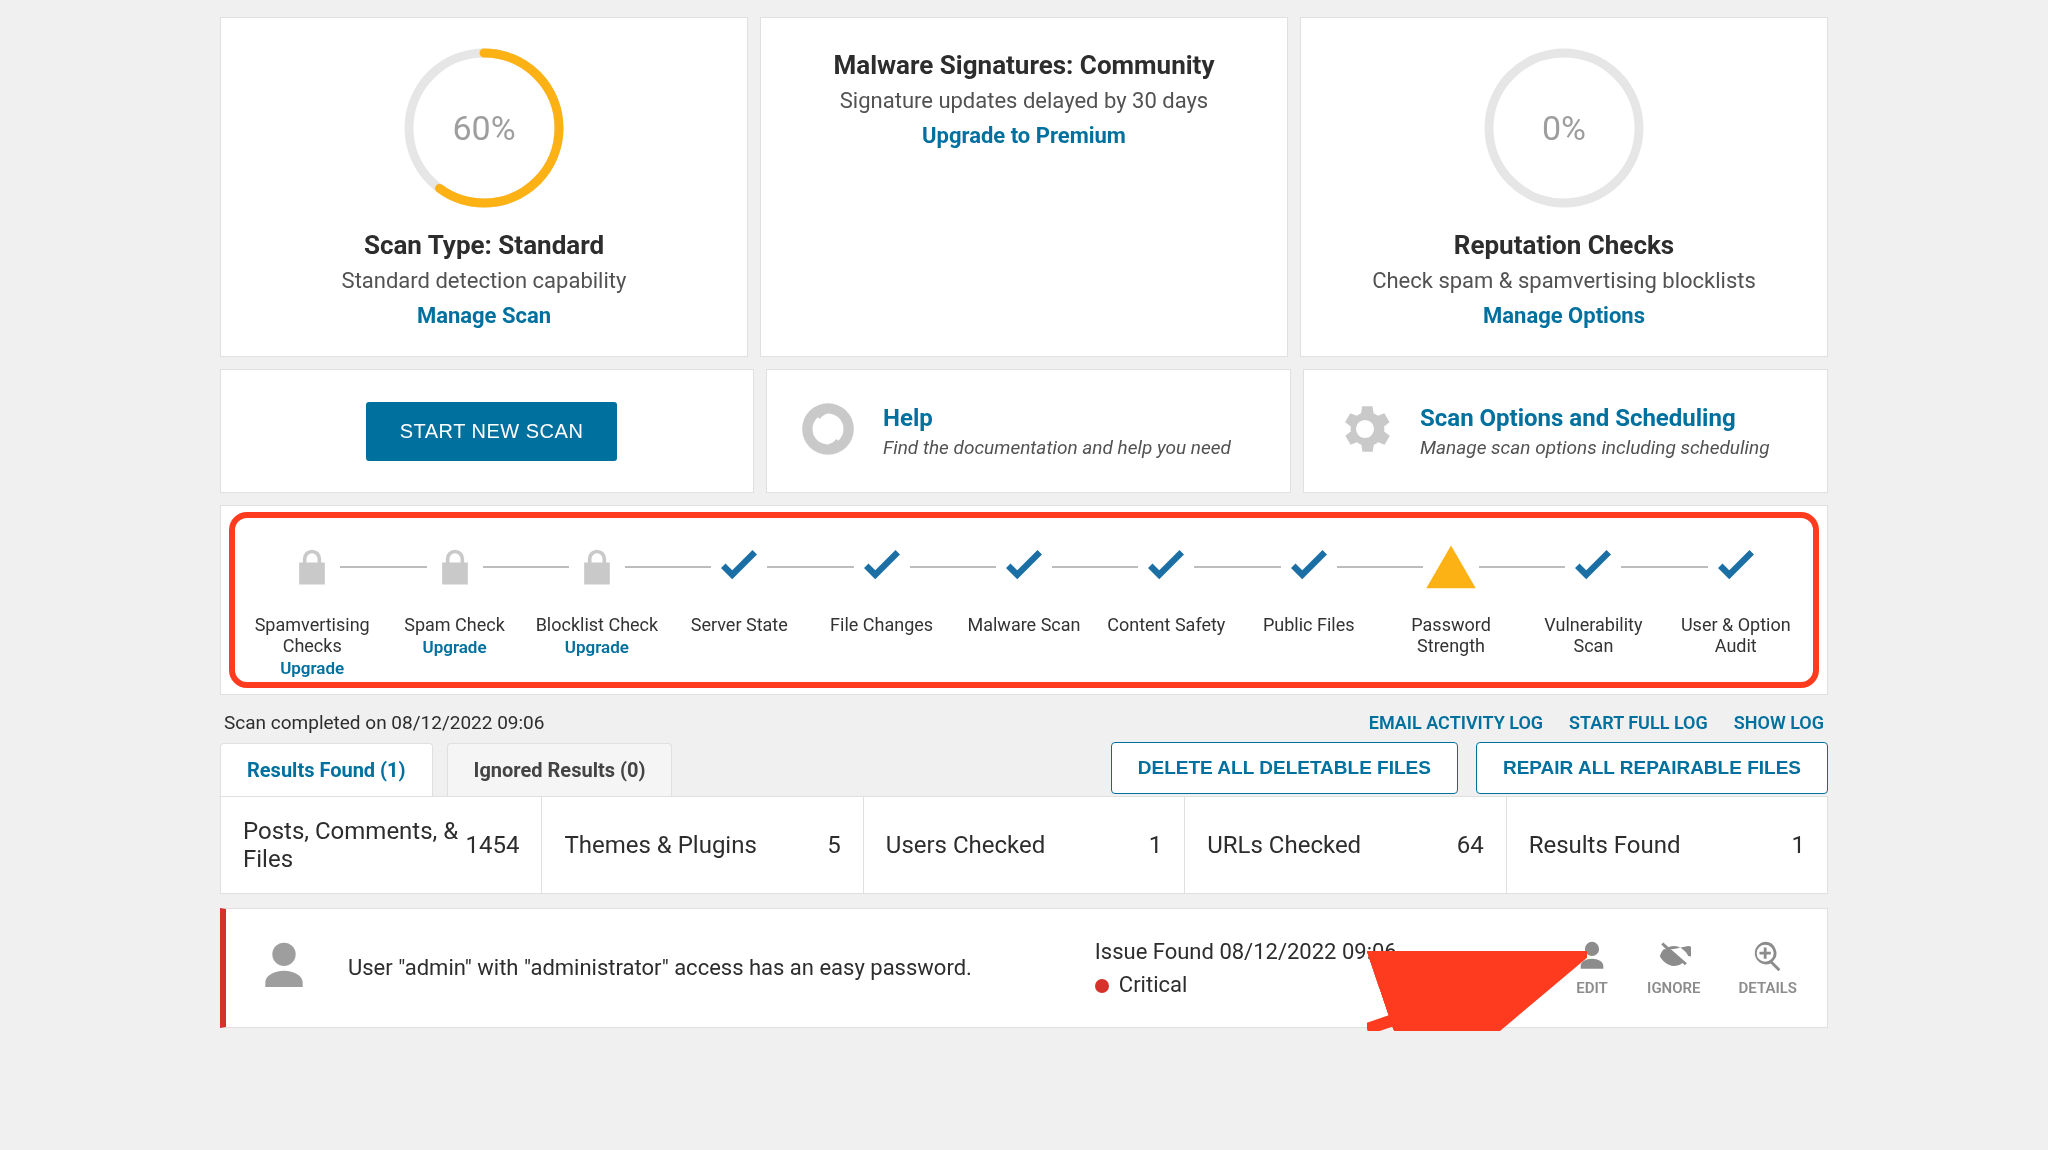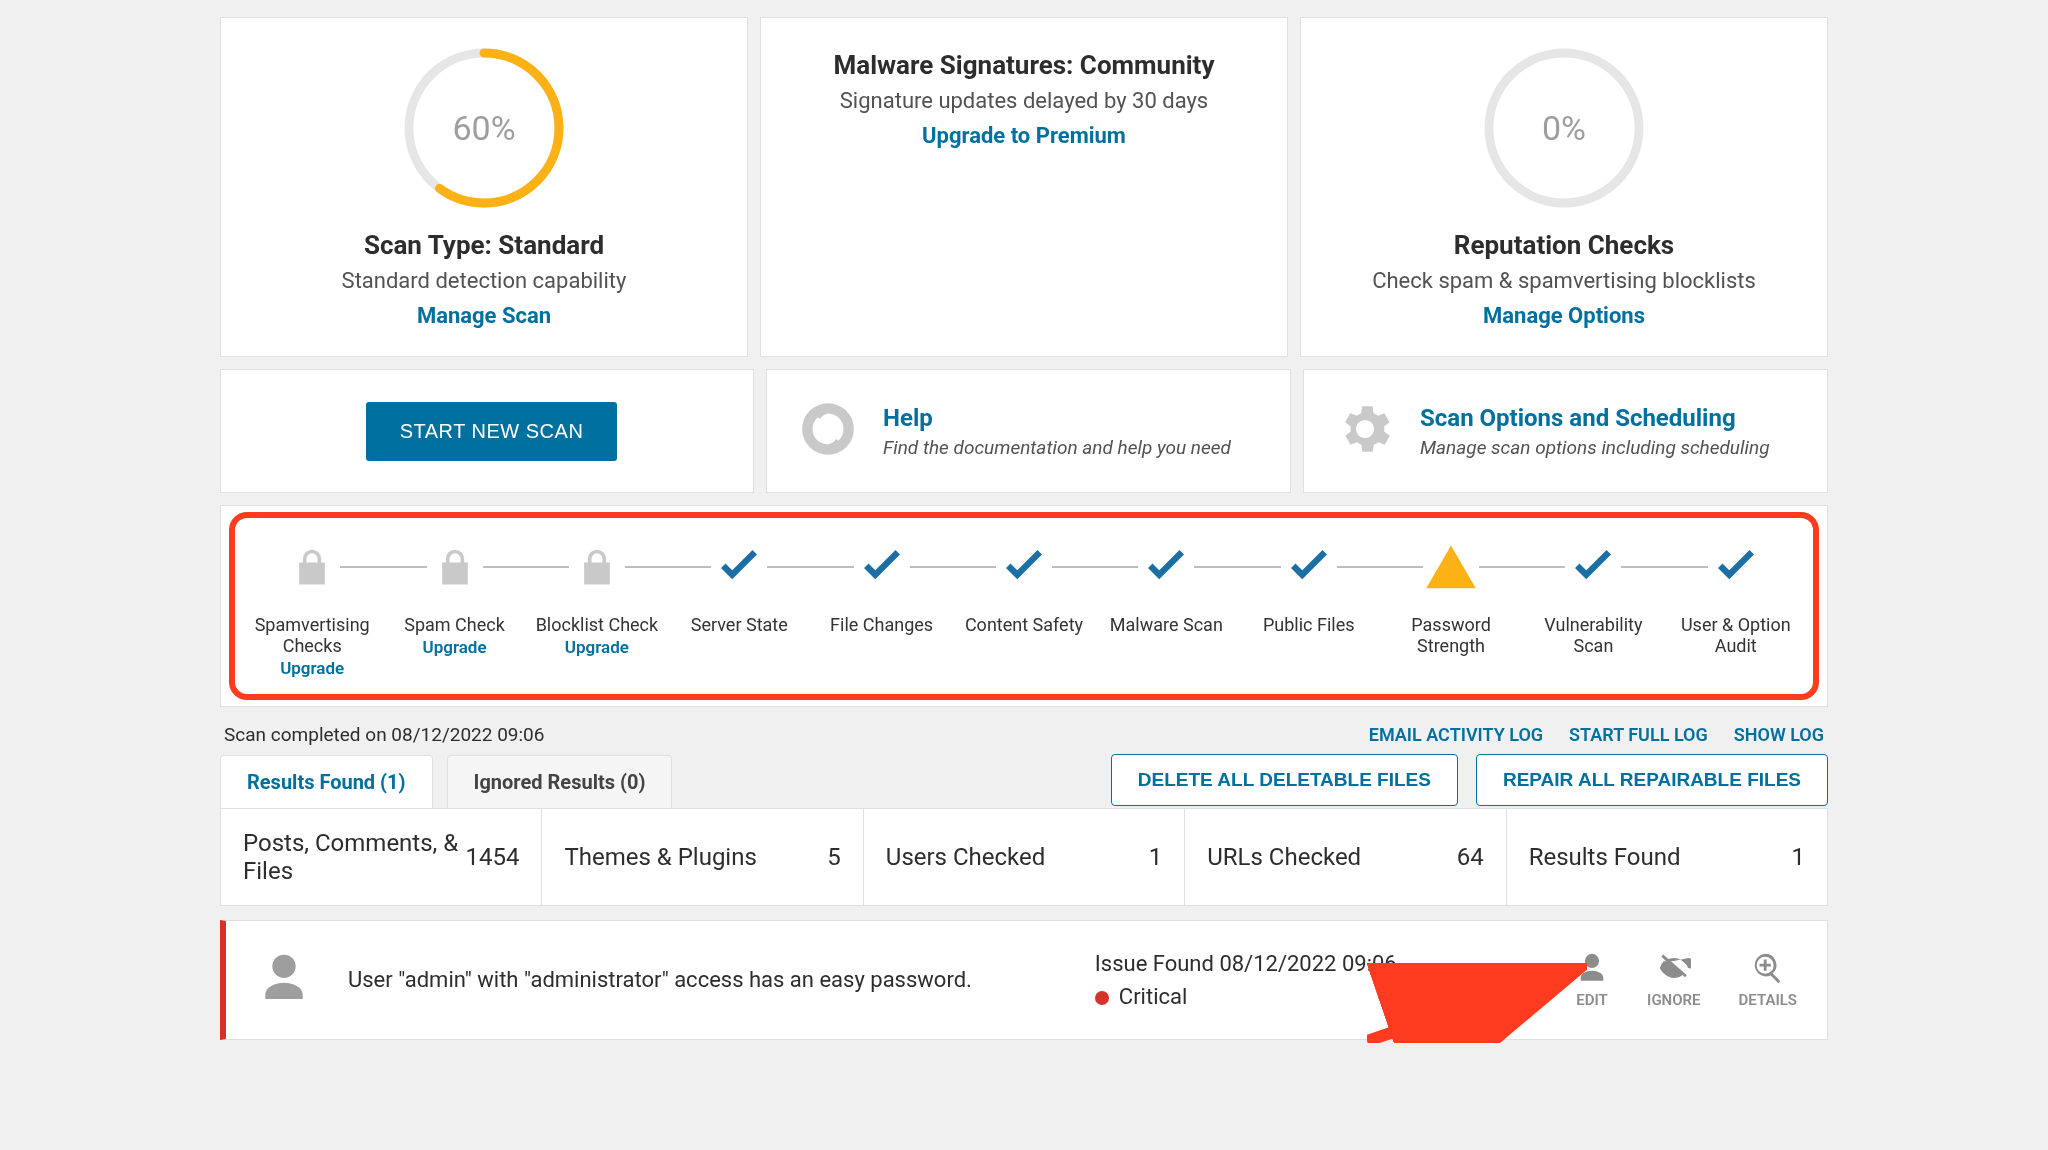--- a/index.html
+++ b/index.html
@@ -83,21 +83,21 @@
   .stages-highlight {
     position: absolute;
     inset: 6px 8px 6px 8px;
     border: 6px solid #ff3b1f;
     border-radius: 18px;
     pointer-events: none;
   }
   .stages {
     display: flex;
     align-items: flex-start;
-    padding: 34px 20px 28px;
+    padding: 34px 20px 16px;
   }
   .stage { flex: 1; text-align: center; position: relative; }
   .stage .connector {
     position: absolute;
     top: 26px;
     left: -50%;
     width: 100%;
     height: 2px;
     border-top: 1px solid #bdbdbd;
     border-bottom: 1px solid #bdbdbd;
@@ -321,30 +321,30 @@
           </div>
           <div class="stage-label">File Changes</div>
         </div>
         <div class="stage">
           <div class="connector"></div>
           <div class="stage-icon">
             <svg width="54" height="54" viewBox="0 0 24 24" fill="#1c6fa5">
               <path d="M20 6L9 17l-5-5 2-2 3 3 9-9z"></path>
             </svg>
           </div>
+          <div class="stage-label">Malware Scan</div>
+        </div>
+        <div class="stage">
+          <div class="connector"></div>
+          <div class="stage-icon">
+            <svg width="54" height="54" viewBox="0 0 24 24" fill="#1c6fa5">
+              <path d="M20 6L9 17l-5-5 2-2 3 3 9-9z"></path>
+            </svg>
+          </div>
           <div class="stage-label">Content Safety</div>
-        </div>
-        <div class="stage">
-          <div class="connector"></div>
-          <div class="stage-icon">
-            <svg width="54" height="54" viewBox="0 0 24 24" fill="#1c6fa5">
-              <path d="M20 6L9 17l-5-5 2-2 3 3 9-9z"></path>
-            </svg>
-          </div>
-          <div class="stage-label">Malware Scan</div>
         </div>
         <div class="stage">
           <div class="connector"></div>
           <div class="stage-icon">
             <svg width="54" height="54" viewBox="0 0 24 24" fill="#1c6fa5">
               <path d="M20 6L9 17l-5-5 2-2 3 3 9-9z"></path>
             </svg>
           </div>
           <div class="stage-label">Public Files</div>
         </div>

